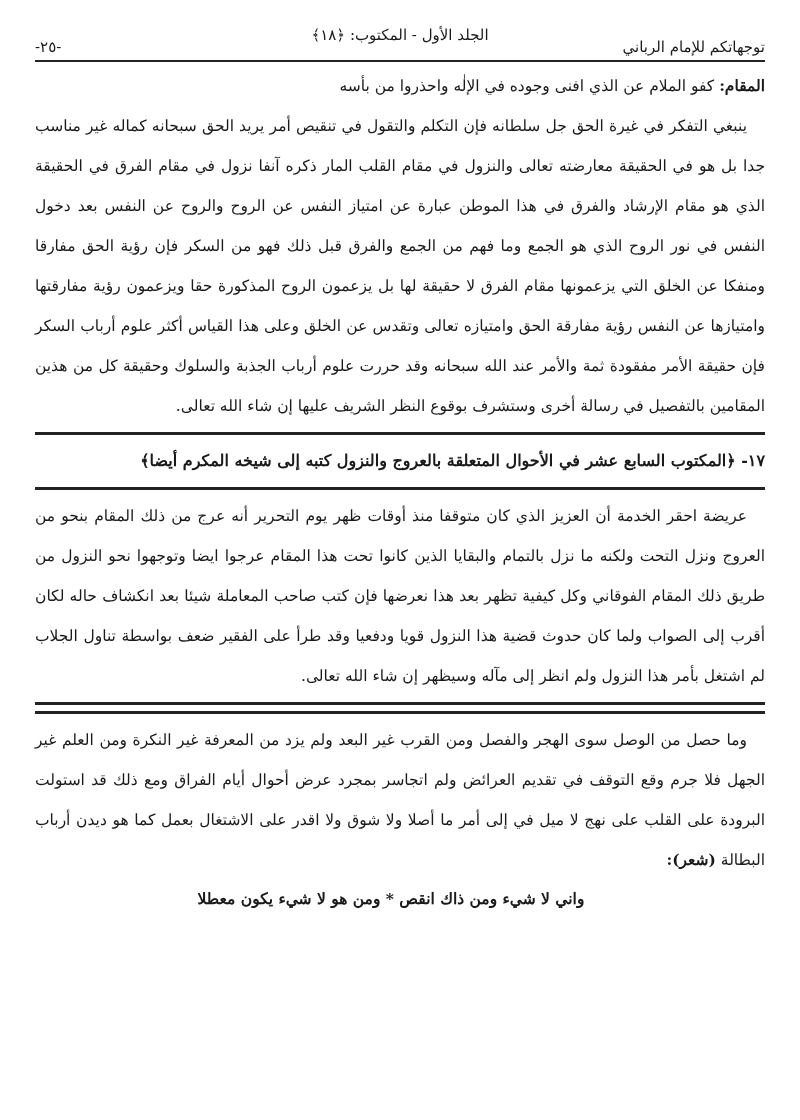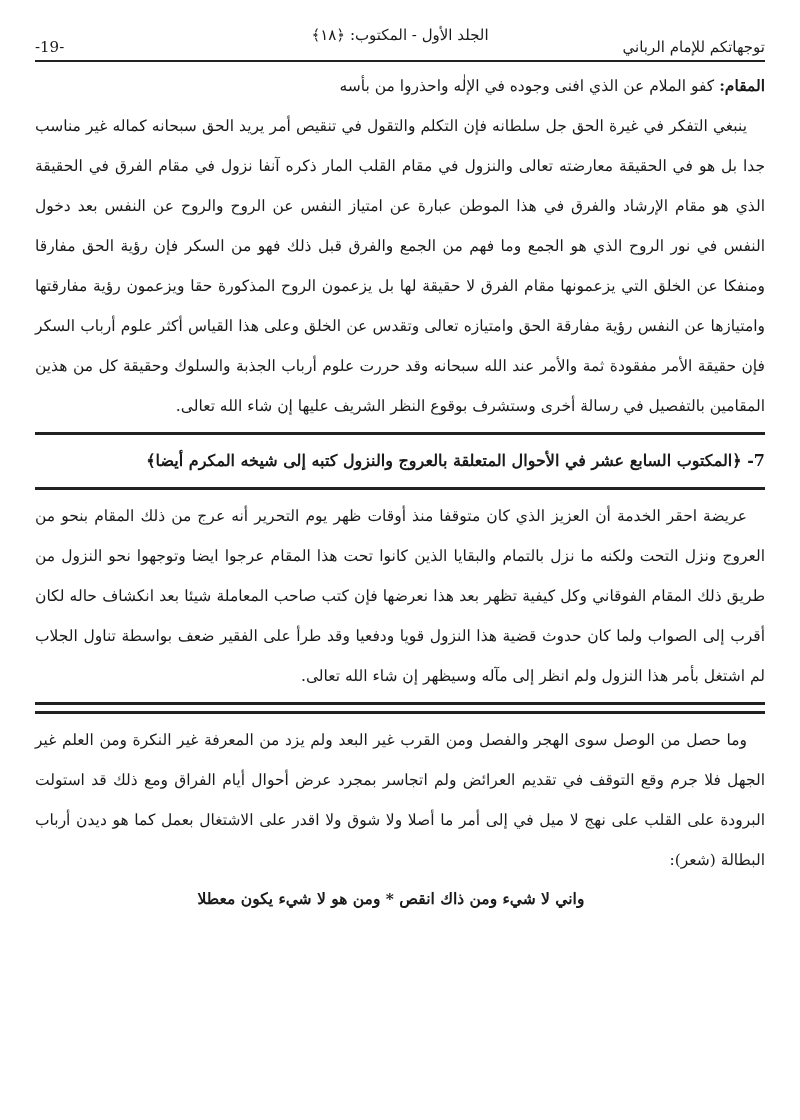--- a/index.html
+++ b/index.html
@@ -40,42 +40,42 @@
     margin: 6px 0 6px 0;
   }
   .heading {
     font-weight: bold; font-size: 16px; line-height: 40px;
     margin: 0;
   }
   .poem {
     text-align: center; font-weight: bold; font-size: 15.5px;
     line-height: 38px; margin: 0;
   }
-  .bold { font-weight: normal; margin-left: 28px; }
+  .bold { font-weight: bold; margin-left: 28px; }
 </style>
 </head>
 <body>
 
 <div class="page">
 
   <div class="header">
     <span class="title-right">توجهاتكم للإمام الرباني</span>
     <span class="title-center">الجلد الأول - المكتوب: ﴿١٨﴾</span>
-    <span class="page-num">-19-</span>
+    <span class="page-num">-٢٥-</span>
   </div>
   <div class="header-rule"></div>
 
   <div class="content">
 
     <p class="translation noindent"><b>المقام:</b><span> كفو الملام عن الذي افنى وجوده في الإلٰه واحذروا من بأسه</span></p>
 
     <p>ينبغي التفكر في غيرة الحق جل سلطانه فإن التكلم والتقول في تنقيص أمر يريد الحق سبحانه كماله غير مناسب جدا بل هو في الحقيقة معارضته تعالى والنزول في مقام القلب المار ذكره آنفا نزول في مقام الفرق في الحقيقة الذي هو مقام الإرشاد والفرق في هذا الموطن عبارة عن امتياز النفس عن الروح والروح عن النفس بعد دخول النفس في نور الروح الذي هو الجمع وما فهم من الجمع والفرق قبل ذلك فهو من السكر فإن رؤية الحق مفارقا ومنفكا عن الخلق التي يزعمونها مقام الفرق لا حقيقة لها بل يزعمون الروح المذكورة حقا ويزعمون رؤية مفارقتها وامتيازها عن النفس رؤية مفارقة الحق وامتيازه تعالى وتقدس عن الخلق وعلى هذا القياس أكثر علوم أرباب السكر فإن حقيقة الأمر مفقودة ثمة والأمر عند الله سبحانه وقد حررت علوم أرباب الجذبة والسلوك وحقيقة كل من هذين المقامين بالتفصيل في رسالة أخرى وستشرف بوقوع النظر الشريف عليها إن شاء الله تعالى.</p>
 
     <div class="rule"></div>
-    <p class="heading noindent">7- ﴿المكتوب السابع عشر في الأحوال المتعلقة بالعروج والنزول كتبه إلى شيخه المكرم أيضا﴾</p>
+    <p class="heading noindent">١٧- ﴿المكتوب السابع عشر في الأحوال المتعلقة بالعروج والنزول كتبه إلى شيخه المكرم أيضا﴾</p>
     <div class="rule"></div>
 
     <p>عريضة احقر الخدمة أن العزيز الذي كان متوقفا منذ أوقات ظهر يوم التحرير أنه عرج من ذلك المقام بنحو من العروج ونزل التحت ولكنه ما نزل بالتمام والبقايا الذين كانوا تحت هذا المقام عرجوا ايضا وتوجهوا نحو النزول من طريق ذلك المقام الفوقاني وكل كيفية تظهر بعد هذا نعرضها فإن كتب صاحب المعاملة شيئا بعد انكشاف حاله لكان أقرب إلى الصواب ولما كان حدوث قضية هذا النزول قويا ودفعيا وقد طرأ على الفقير ضعف بواسطة تناول الجلاب لم اشتغل بأمر هذا النزول ولم انظر إلى مآله وسيظهر إن شاء الله تعالى.</p>
 
     <div class="rule"></div>
     <div class="rule"></div>
 
 
     <p><span>وما حصل من الوصل سوى الهجر والفصل ومن القرب غير البعد ولم يزد من المعرفة غير النكرة ومن العلم غير الجهل فلا جرم وقع التوقف في تقديم العرائض ولم اتجاسر بمجرد عرض أحوال أيام الفراق ومع ذلك قد استولت البرودة على القلب على نهج لا ميل في إلى أمر ما أصلا ولا شوق ولا اقدر على الاشتغال بعمل كما هو ديدن أرباب البطالة </span><span class="bold">(شعر):</span></p>
 

